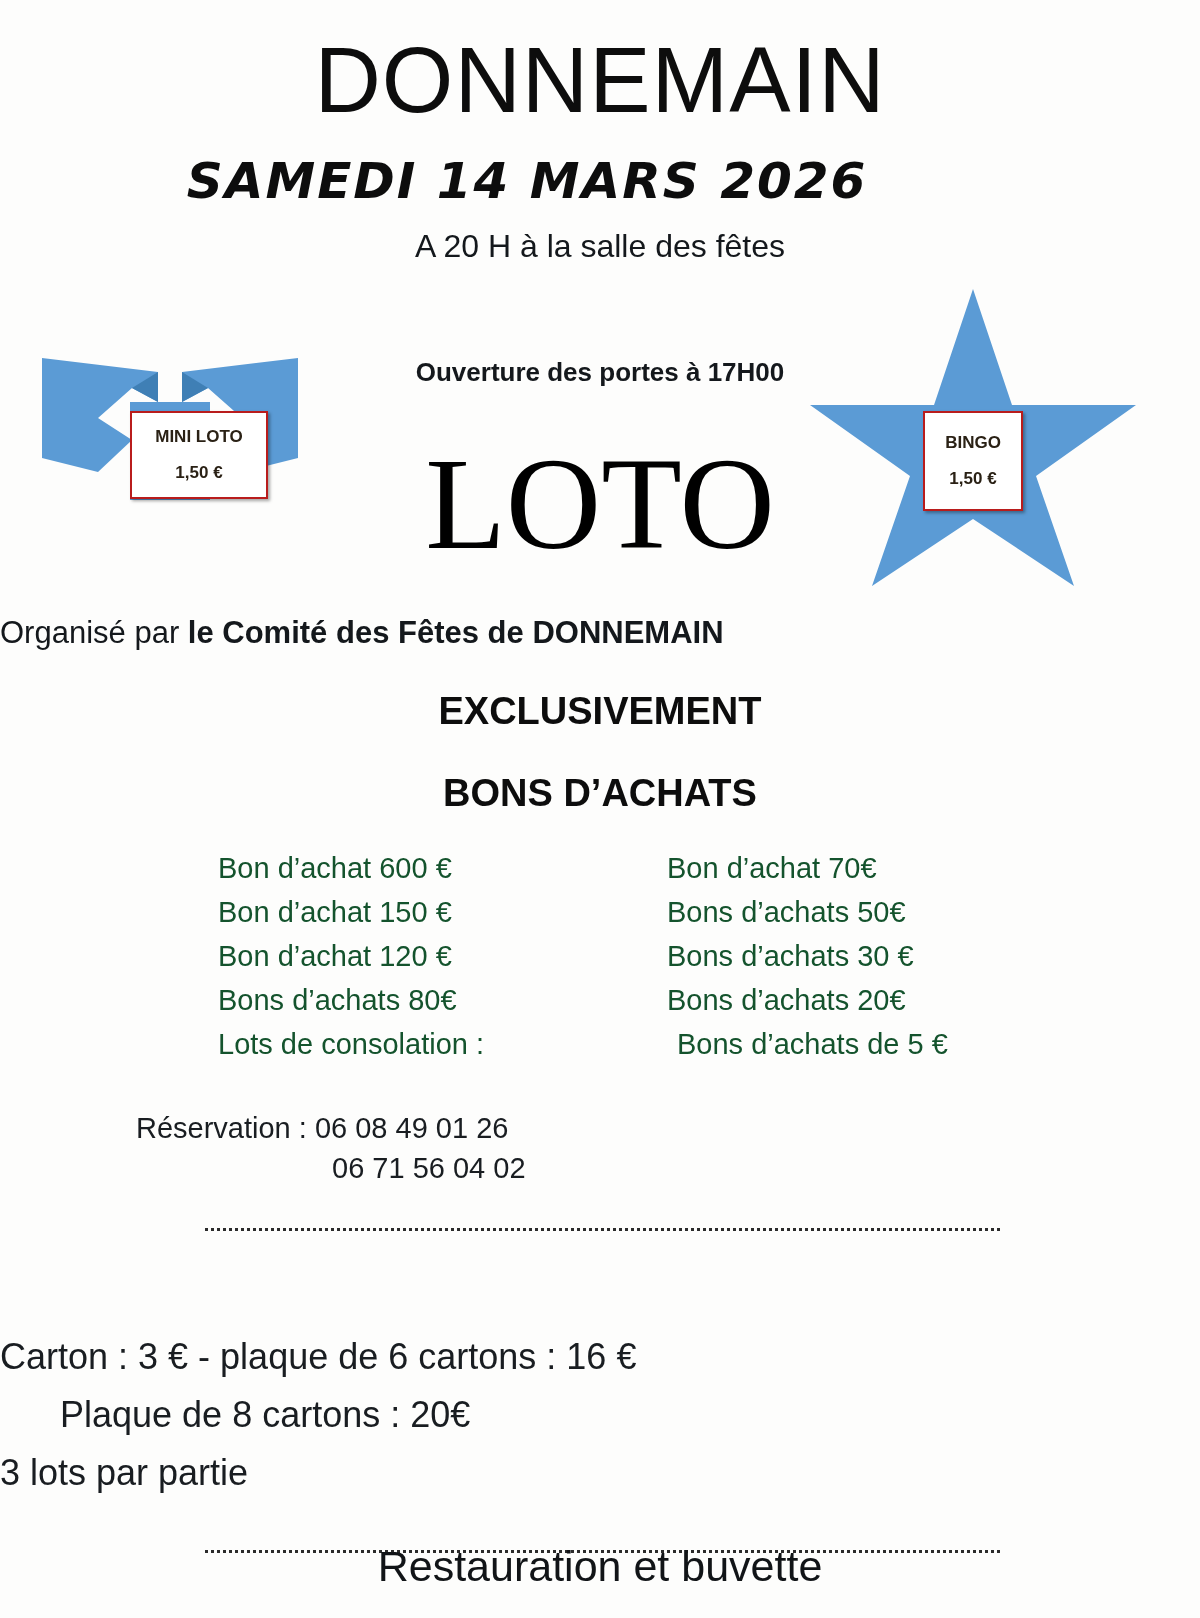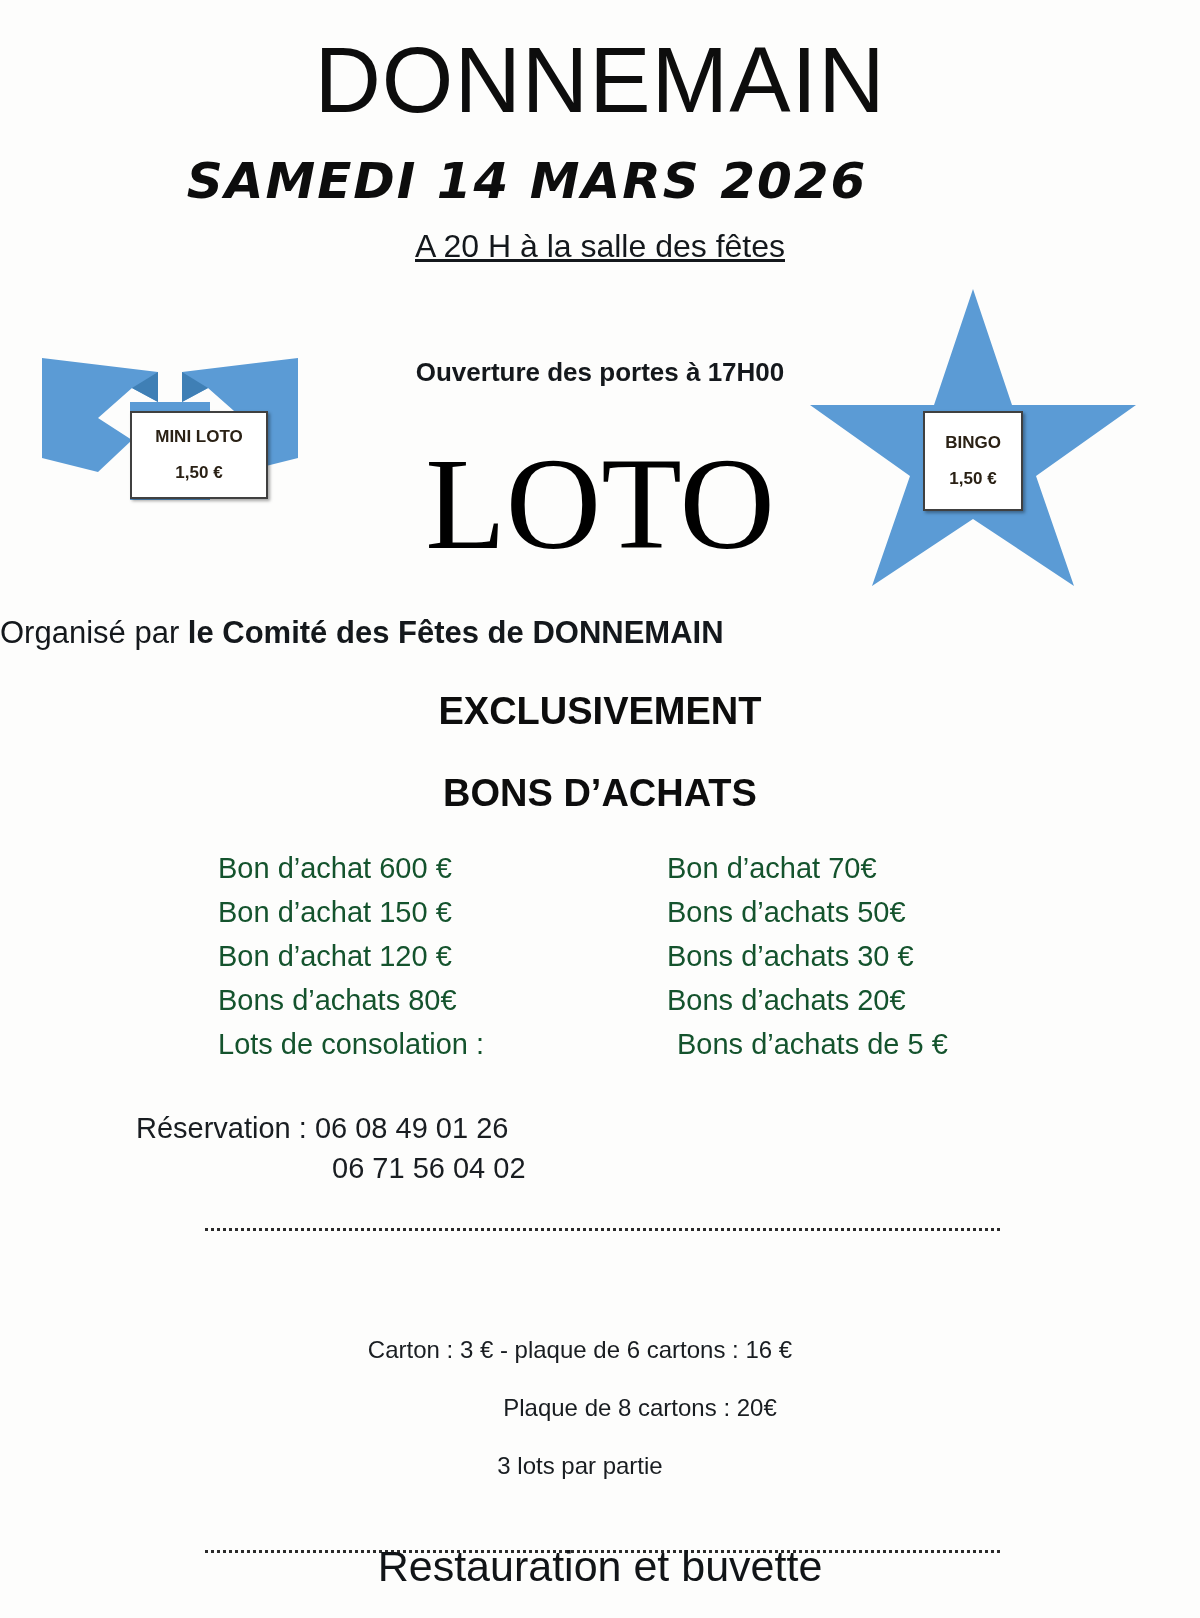--- a/index.html
+++ b/index.html
@@ -46,21 +46,20 @@
     color: #0d0d0d;
     font-family: "DejaVu Sans", sans-serif;
   }
   .venue-line {
     position: absolute;
     left: 0;
     width: 1200px;
     text-align: center;
     font-size: 32px;
     color: #14181c;
-    text-decoration: underline;
   }
   .venue-line.l1 { top: 228px; font-weight: 400; }
   .venue-line.l2 { top: 277px; font-weight: bold; }
   .doors {
     position: absolute;
     top: 357px;
     left: 0;
     width: 1200px;
     text-align: center;
     font-size: 26px;
@@ -118,21 +117,21 @@
     left: 805px;
     top: 285px;
     width: 336px;
     height: 305px;
   }
   .star-wrap svg { display: block; }
 
   .chip {
     position: absolute;
     background: #ffffff;
-    border: 2px solid #404040;
+    border: 2px solid #b91c1c;
     box-shadow: 2px 2px 3px rgba(0,0,0,0.35);
     text-align: center;
     font-size: 17px;
     color: #2a2115;
     font-weight: bold;
     display: flex;
     flex-direction: column;
     justify-content: center;
     gap: 16px;
   }
@@ -186,22 +185,22 @@
     border-top: 3px dotted #2b2b2b;
   }
   .dotrule.top { left: 205px; top: 1228px; width: 795px; }
   .dotrule.bottom { left: 205px; top: 1550px; width: 795px; }
 
   
   .pricing {
     position: absolute;
     left: 0;
     width: 1160px;
-    text-align: center;
-    font-size: 24px;
+    text-align: left;
+    font-size: 36px;
     color: #191d21;
   }
   .pricing.p1 { top: 1336px; }
   .pricing.p2 { top: 1394px; padding-left: 60px; }
   .pricing.p3 { top: 1452px; }
 
   .resto {
     position: absolute;
     top: 1542px;
     left: 0;

